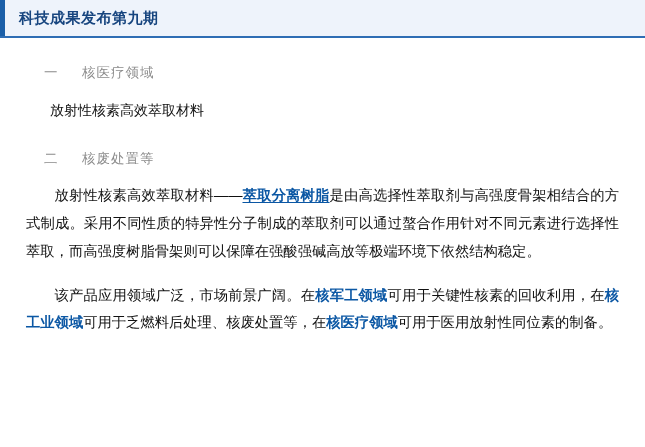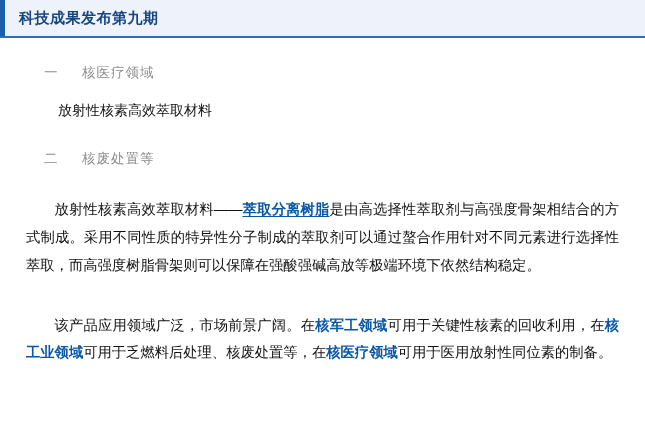--- a/index.html
+++ b/index.html
@@ -61,40 +61,40 @@
   .section-num {
     width: 38px;
     display: inline-block;
   }
   .section-label {
     display: inline-block;
   }
 
   .section-body {
     margin-top: 16px;
-    margin-left: 32px;
+    margin-left: 24px;
     font-size: 14px;
     color: #111;
     line-height: 1.85;
   }
 
   .para {
     margin-top: 14px;
     font-size: 14.3px;
     line-height: 1.95;
     text-align: justify;
     text-justify: inter-ideograph;
     color: #111;
     text-indent: 2em;
   }
   .para.first {
-    margin-top: 28px;
+    margin-top: 14px;
   }
   .para.gap {
-    margin-top: 32px;
+    margin-top: 16px;
   }
 
   .kw {
     color: #0b57a4;
     font-weight: bold;
   }
   .kw.underline {
     text-decoration: underline;
     text-underline-offset: 2px;
   }

